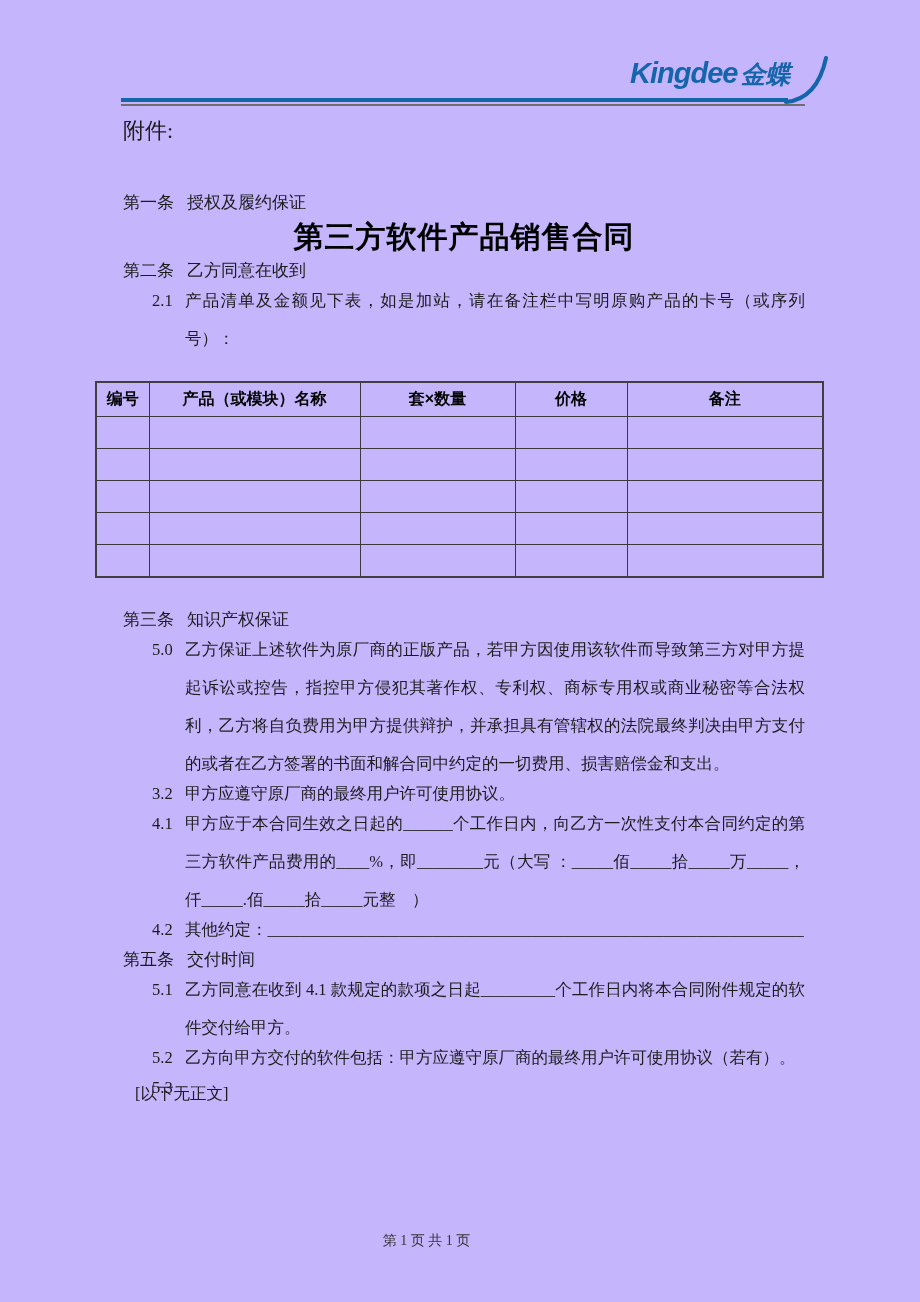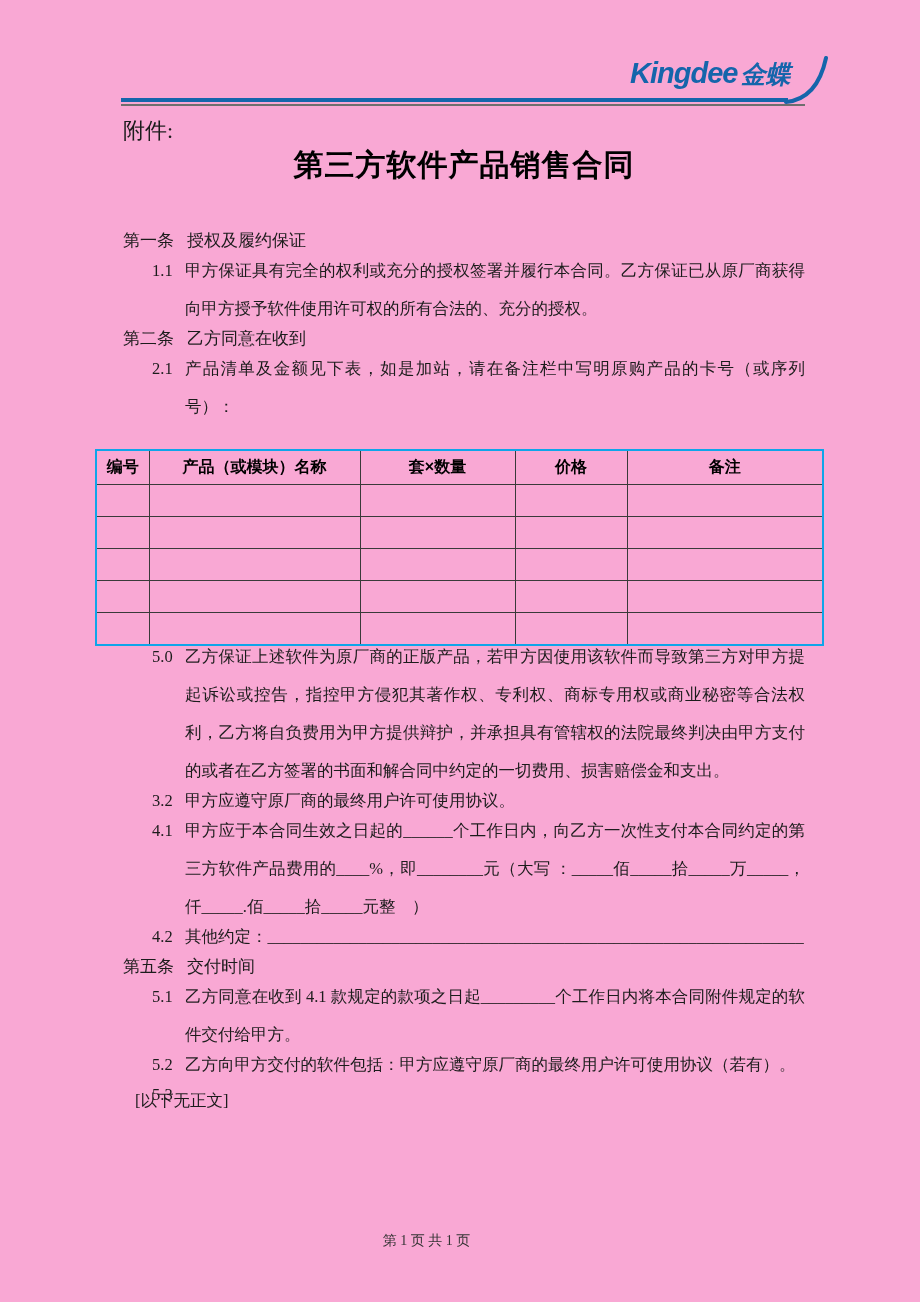--- a/index.html
+++ b/index.html
@@ -1,19 +1,19 @@
 <!DOCTYPE html>
 <html><head>
 <meta charset="utf-8">
 <style>
   html,body { margin:0; padding:0; background:#fff; }
   .page {
     position:relative;
     width:920px; height:1302px;
-    background:#f9a8d4;
+    background:#c4b5fd;
     overflow:hidden;
     font-family:"Liberation Serif","DejaVu Serif",serif;
     color:#1c1c1c;
   }
 
   
   .logo {
     position:absolute; left:630px; top:57px;
     color:#1565ab; font-style:italic; font-weight:bold;
     font-family:"Liberation Sans","DejaVu Sans",sans-serif;
@@ -56,21 +56,21 @@
   .mt-first-sec { margin-top:34px; }
   .no-body { margin-top:6px; margin-left:12px; }
 
   
   .ptable {
     border-collapse:collapse; table-layout:fixed;
     width:727px; margin:23px 0 0 -28px;
     font-size:16.5px;
   }
   .ptable th, .ptable td { border:1.5px solid #3a3a3a; padding:0 4px; }
-  .ptable { border:2px solid #0ea5e9; }
+  .ptable { border:2px solid #404040; }
   .ptable th {
     height:33px; font-weight:bold; text-align:center;
     font-family:"Liberation Sans","DejaVu Sans",sans-serif;
     font-size:16px; color:#000;
   }
   .ptable td { height:31px; }
 
   
   .page-footer {
     position:absolute; left:0; top:1232px; width:853px;
@@ -88,29 +88,25 @@
   <svg class="swoosh" width="46" height="50" viewBox="0 0 46 50">
     <path d="M2 46 C 22 44, 36 30, 42 2" fill="none" stroke="#1565ab" stroke-width="4" stroke-linecap="round"></path>
   </svg>
   <div class="rule-blue"></div>
   <div class="rule-gray"></div>
 
   <div class="content">
 
     <div class="blk attachment">附件:</div>
 
-    <div class="blk doc-title">第三方软件产品销售合同</div>
-
     <div class="blk sec-heading mt-first-sec">
       <span class="sec-no">第一条</span><span class="sec-title">授权及履约保证</span>
     </div>
-    <div class="blk clause">
-      <span class="num">1.1</span>
-      <span>甲方保证具有完全的权利或充分的授权签署并履行本合同。乙方保证已从原厂商获得向甲方授予软件使用许可权的所有合法的、充分的授权。</span>
-    </div>
+
+    <div class="blk doc-title">第三方软件产品销售合同</div>
 
     <div class="blk sec-heading">
       <span class="sec-no">第二条</span><span class="sec-title">乙方同意在收到</span>
     </div>
     <div class="blk clause">
       <span class="num">2.1</span>
       <span>产品清单及金额见下表，如是加站，请在备注栏中写明原购产品的卡号（或序列号）：</span>
     </div>
 
     <table class="ptable">
@@ -162,20 +158,23 @@
           <tr>
             <td></td>
             <td></td>
             <td></td>
             <td></td>
             <td></td>
           </tr>
         </tbody>
     </table>
 
+    <div class="blk sec-heading mt-sec3">
+      <span class="sec-no">第三条</span><span class="sec-title">知识产权保证</span>
+    </div>
     <div class="blk clause">
       <span class="num">5.0</span>
       <span>乙方保证上述软件为原厂商的正版产品，若甲方因使用该软件而导致第三方对甲方提起诉讼或控告，指控甲方侵犯其著作权、专利权、商标专用权或商业秘密等合法权利，乙方将自负费用为甲方提供辩护，并承担具有管辖权的法院最终判决由甲方支付的或者在乙方签署的书面和解合同中约定的一切费用、损害赔偿金和支出。</span>
     </div>
     <div class="blk clause">
       <span class="num">3.2</span>
       <span>甲方应遵守原厂商的最终用户许可使用协议。</span>
     </div>
 
     <div class="blk clause">

